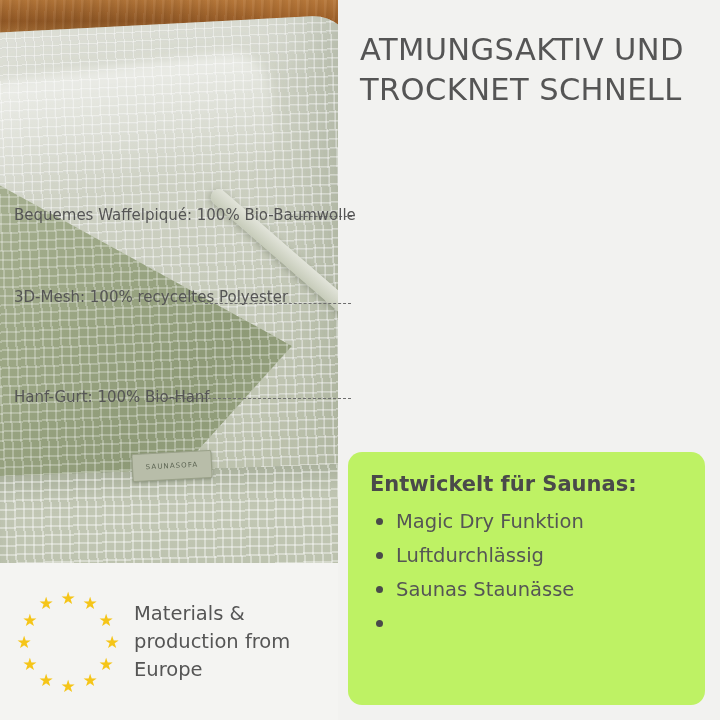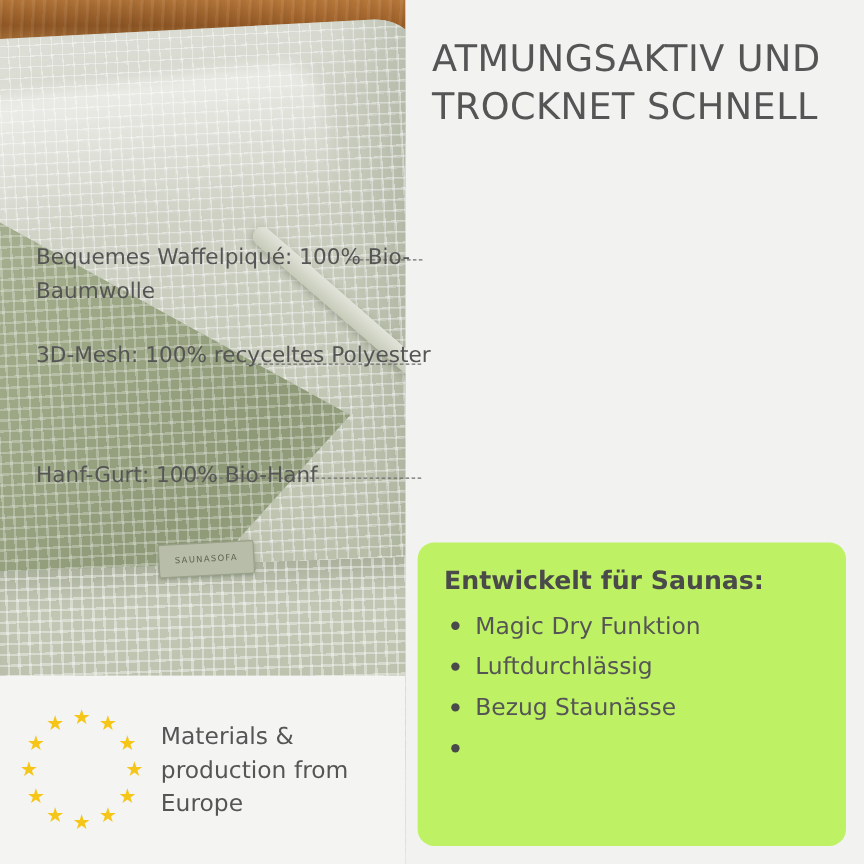--- a/index.html
+++ b/index.html
@@ -203,23 +203,23 @@
     font-size: 30.5px;
     line-height: 40px;
     letter-spacing: 0.4px;
     color: #555555;
     font-family: "DejaVu Sans", sans-serif;
     font-weight: 400;
   }
 
   .callout {
     position: absolute;
-    left: 30px;
+    left: 14px;
     width: 352px;
-    font-size: 18px;
+    font-size: 15px;
     line-height: 28px;
     color: #555555;
   }
   #callout-0 { top: 201px; }
   #callout-1 { top: 283px; }
   #callout-2 { top: 383px; }
 
   
   .leader {
     position: absolute;
@@ -328,18 +328,18 @@
 
   <div class="callout" id="callout-0">Bequemes Waffelpiqué: 100% Bio-Baumwolle</div>
   <div class="callout" id="callout-1">3D-Mesh: 100% recyceltes Polyester</div>
   <div class="callout" id="callout-2">Hanf-Gurt: 100% Bio-Hanf</div>
 
   <div class="card">
     <h2>Entwickelt für Saunas:</h2>
     <ul id="feature-list">
         <li><span class="dot"></span><span>Magic Dry Funktion</span></li>
         <li><span class="dot"></span><span>Luftdurchlässig</span></li>
-        <li><span class="dot"></span><span>Bezug Staunässe</span></li>
+        <li><span class="dot"></span><span>Saunas Staunässe</span></li>
         <li><span class="dot"></span></li>
       </ul>
   </div>
 
 </div>
 
 </body></html>

